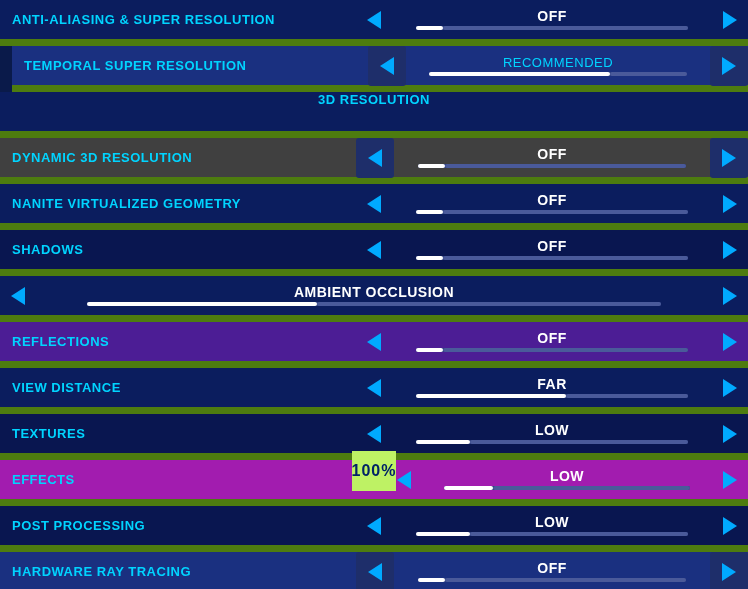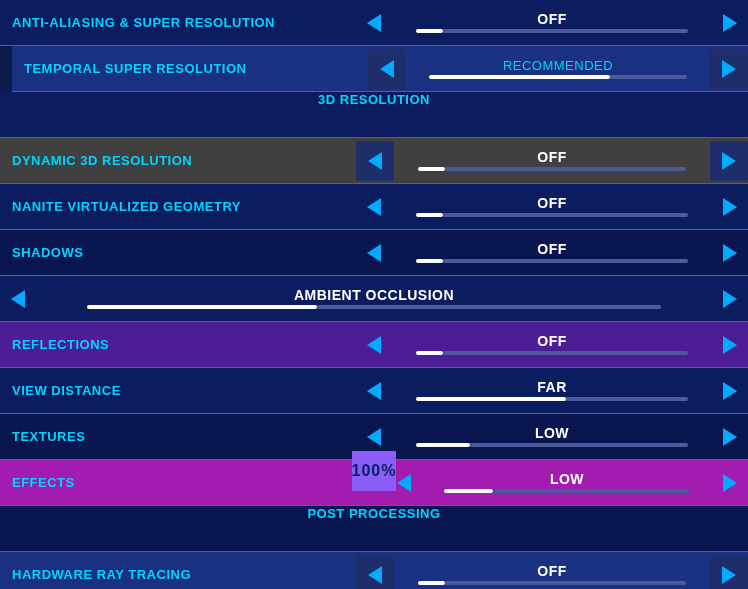--- a/index.html
+++ b/index.html
@@ -13,21 +13,21 @@
     }
 
     .settings-table {
       width: 748px;
     }
 
     .settings-row {
       display: flex;
       align-items: center;
       height: 46px;
-      border-bottom: 1px solid #4d7c0f;
+      border-bottom: 7px solid #4d7c0f;
     }
 
     .settings-row:nth-child(odd) {
       background: #0d1f5c;
     }
 
     .settings-row:nth-child(even) {
       background: #0a1a4a;
     }
 
@@ -116,21 +116,21 @@
 
     .value-bar-empty {
       flex: 1;
       height: 4px;
       background: #4a5a9a;
       border-radius: 2px;
     }
 
     .value-box-cyan {
       flex: 1;
-      background: #8b5cf6;
+      background: #bef264;
       display: flex;
       align-items: center;
       justify-content: center;
       height: 40px;
       margin: 3px 0;
     }
 
     .value-text-cyan {
       color: #002266;
       font-size: 16px;
@@ -354,21 +354,21 @@
           <div class="value-bar-container">
             <div class="value-bar-fill" style="width: 20%;"></div>
             <div class="value-bar-empty" style="width: 80%;"></div>
           </div>
         </div>
         <div class="arrow-btn right-arrow">
           <span class="tri-right"></span>
         </div>
       </div>
     </div>
-    <div class="settings-row" style="background: rgb(9, 22, 80); flex-direction: column;">
+    <div class="settings-row" style="background: rgb(9, 22, 80);">
       <div class="setting-label">POST PROCESSING</div>
       <div class="setting-control">
         <div class="arrow-btn left-arrow">
           <span class="tri-left"></span>
         </div>
         <div class="value-box">
           <div class="value-text">LOW</div>
           <div class="value-bar-container">
             <div class="value-bar-fill" style="width: 20%;"></div>
             <div class="value-bar-empty" style="width: 80%;"></div>

